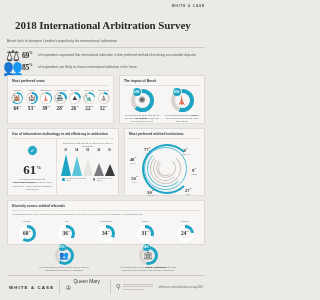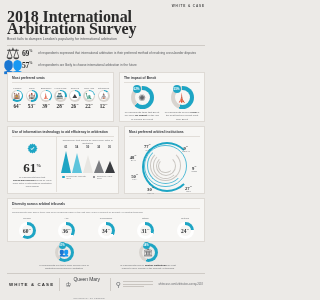--- a/index.html
+++ b/index.html
@@ -8,22 +8,22 @@
     background:#eceae7;
     font-family:"Liberation Sans", sans-serif;
     color:#3d3d3d;
     -webkit-font-smoothing:antialiased;
   }
   .page{width:212px;height:300px;position:relative;box-sizing:border-box;padding:0 7px;}
 
   
   .brandbar{height:11px;display:flex;align-items:center;justify-content:flex-end;}
   .brandbar .wc{font-size:3.1px;letter-spacing:.9px;font-weight:700;color:#4a4a4a;}
-  .title{font-family:"Liberation Serif", serif;font-weight:700;font-size:16px;
-         line-height:12px;color:#2b2b2b;letter-spacing:-.1px;margin:0;}
+  .title{font-family:"Liberation Serif", serif;font-weight:700;font-size:11px;
+         line-height:12px;color:#2b2b2b;letter-spacing:-.1px;margin:8px;}
   .subtitle{font-size:3.5px;line-height:5px;color:#54565a;margin-top:1.5px;letter-spacing:.05px;}
   .hrule{height:1px;background:#cfcbc6;margin:3px 0 0;}
 
   
   .heads{margin-top:2.5px;}
   .headrow{display:flex;align-items:center;gap:3px;margin-bottom:2px;}
   .headrow .ico{width:12px;height:10px;display:flex;align-items:center;justify-content:center;color:#3f3f3f;flex:none;}
   .headrow .pct{font-family:"Liberation Serif", serif;font-size:7.6px;font-weight:700;color:#2b2b2b;
                 width:13px;flex:none;letter-spacing:-.3px;}
   .headrow .pct sup{font-size:3.6px;font-weight:700;vertical-align:super;}
@@ -140,21 +140,21 @@
   <div class="hrule"></div>
 
   <div class="heads">
     <div class="headrow">
       <span class="ico">⚖</span>
       <span class="pct"><span>69</span><sup>%</sup></span>
       <span class="txt">of respondents expressed that international arbitration is their preferred method of resolving cross-border disputes</span>
     </div>
     <div class="headrow">
       <span class="ico">👥</span>
-      <span class="pct"><span>57</span><sup>%</sup></span>
+      <span class="pct"><span>85</span><sup>%</sup></span>
       <span class="txt">of respondents are likely to choose international arbitration in the future</span>
     </div>
   </div>
 
   <div class="cols" style="margin-top:2px;">
     <div class="panel" style="width:131px;">
       <div class="ptitle">Most preferred seats</div>
       <div class="psep"></div>
       <div class="seatrow" id="seatrow">
           <div class="seat">

